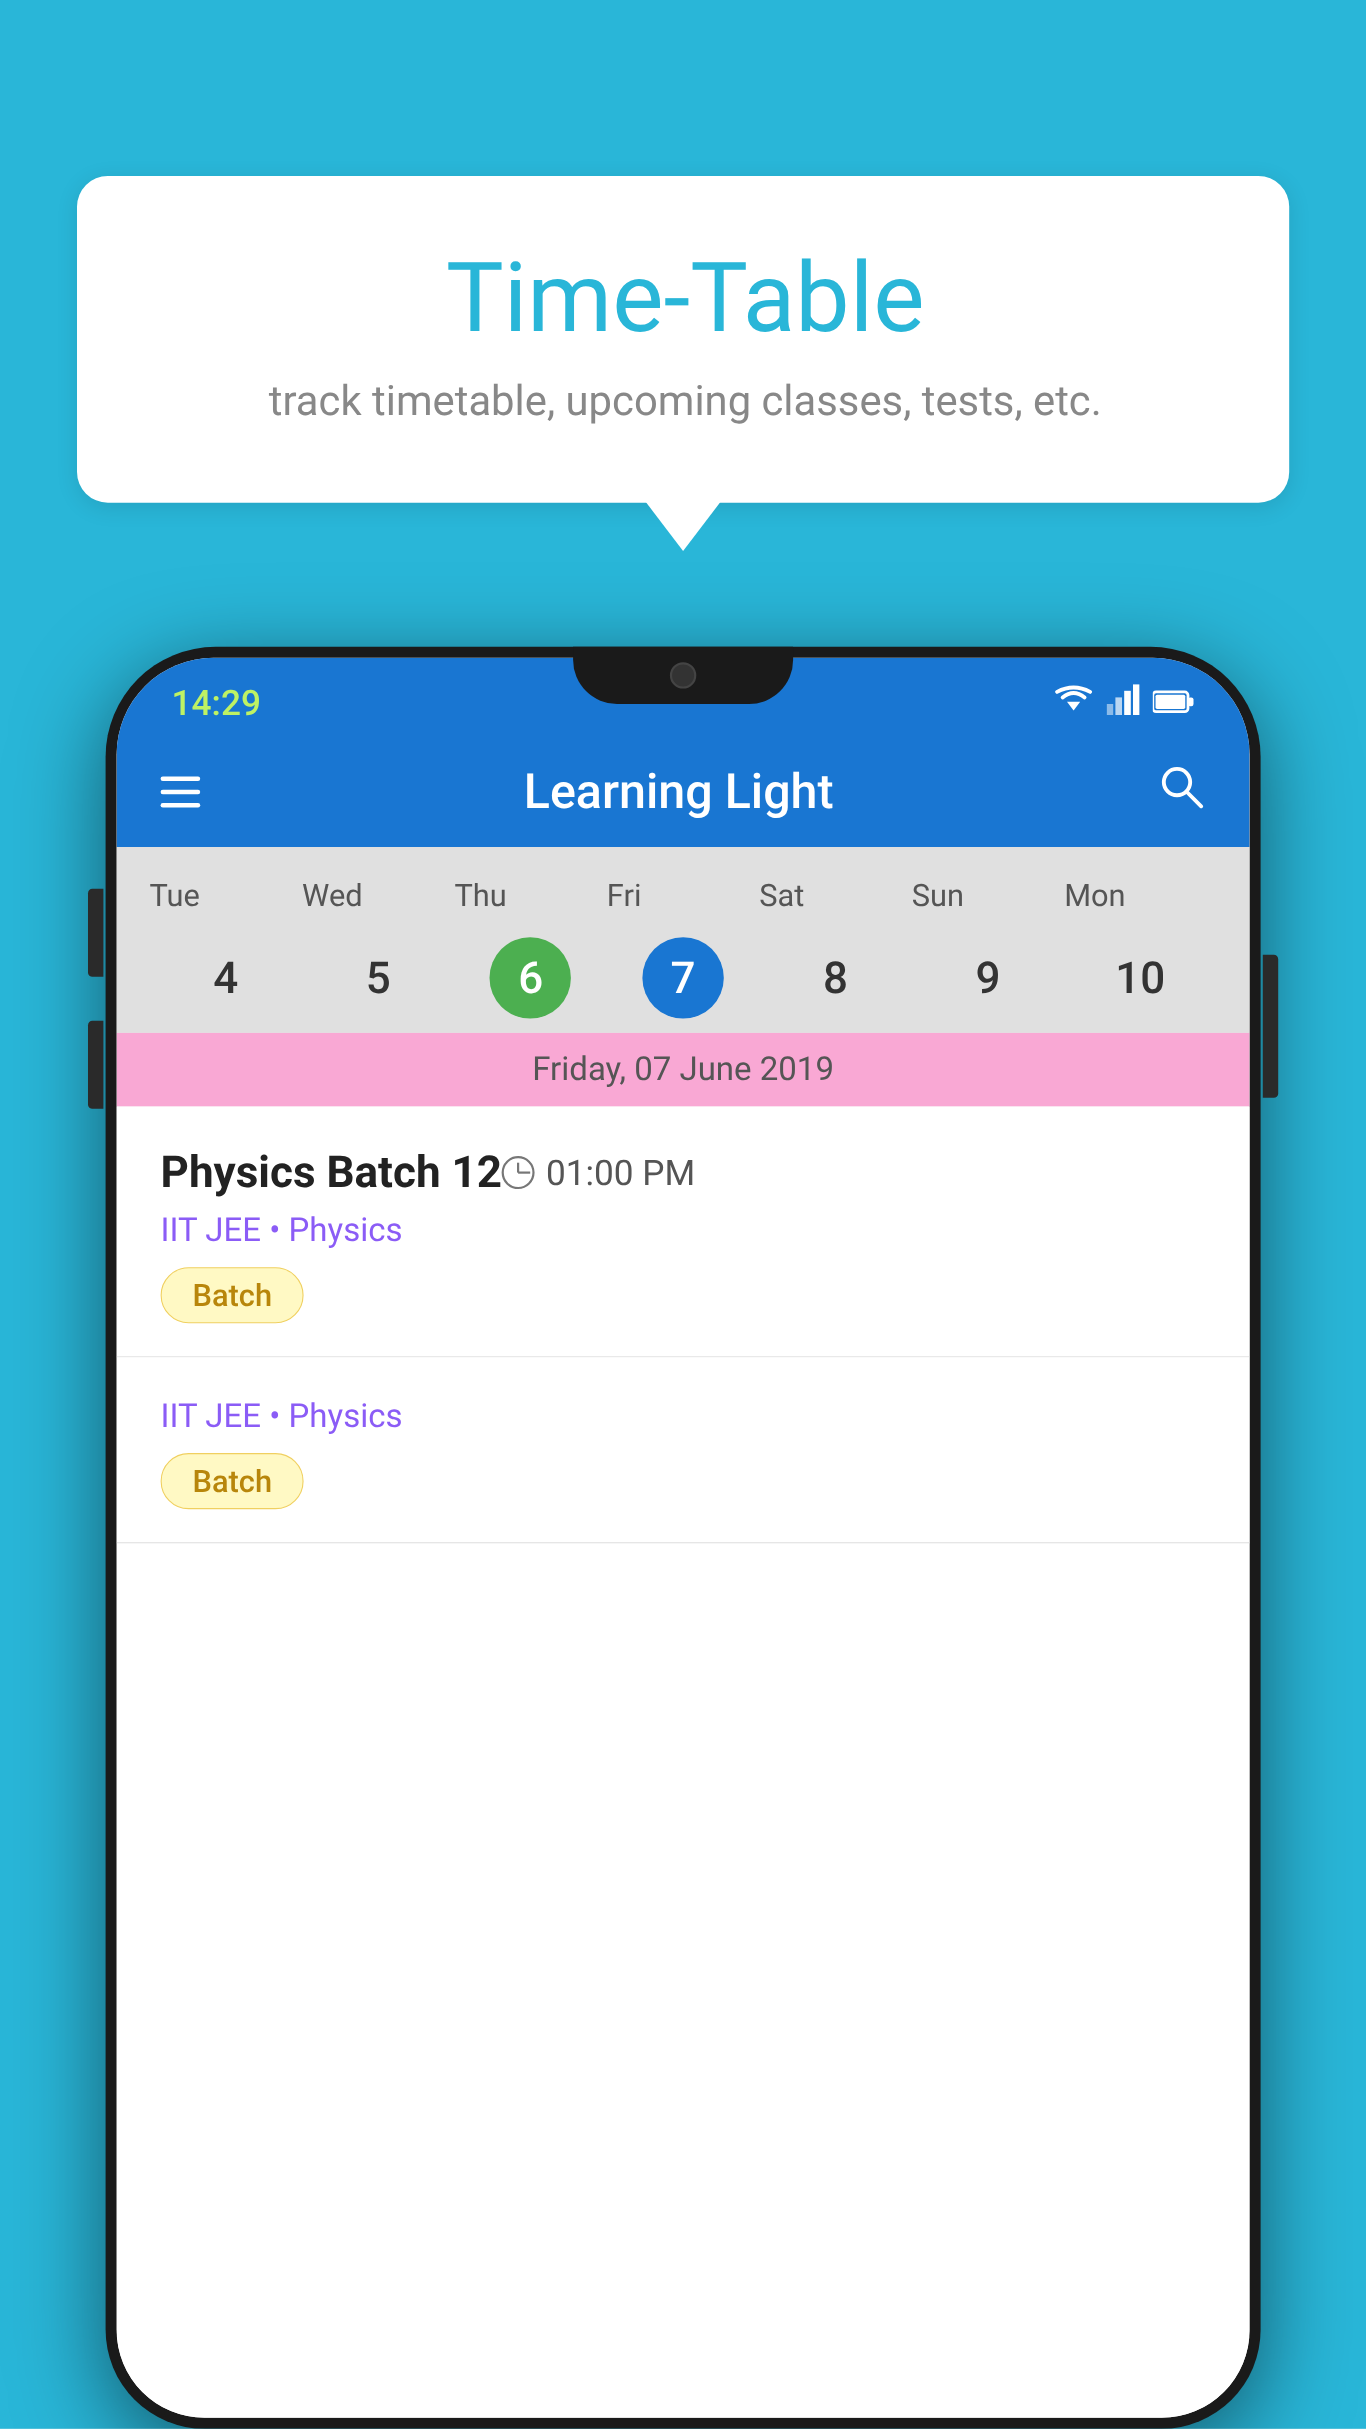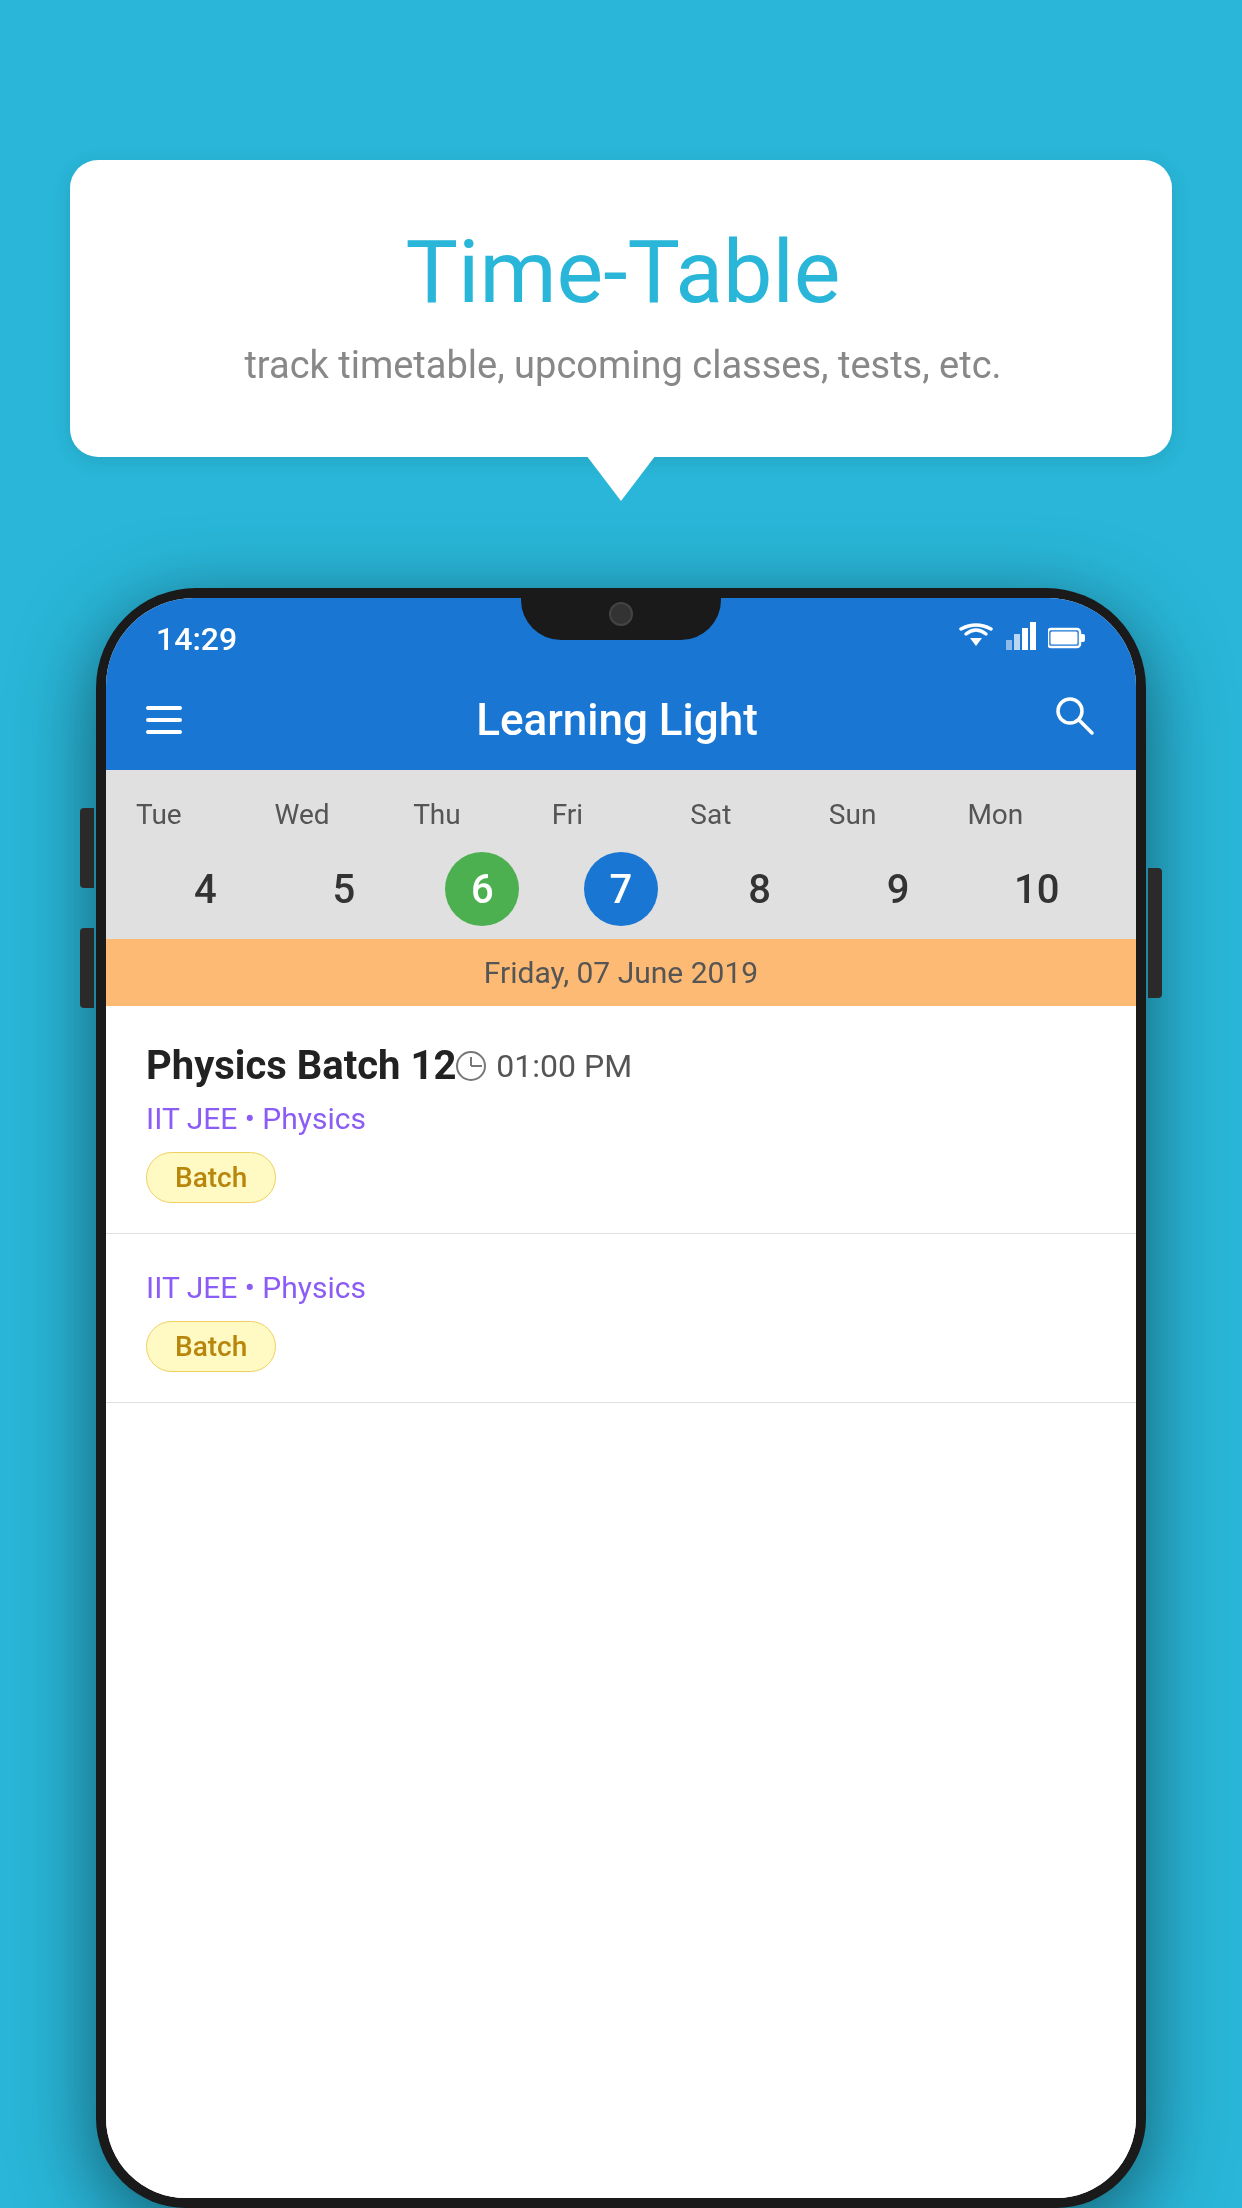--- a/index.html
+++ b/index.html
@@ -145,21 +145,21 @@
       background: #1976D2;
       height: 72px;
       display: flex;
       align-items: center;
       justify-content: space-between;
       padding: 0 50px;
       padding-top: 10px;
     }
 
     .status-time {
-      color: #ffffff;
+      color: #bef264;
       font-size: 32px;
       font-weight: 500;
     }
 
     .status-icons {
       display: flex;
       align-items: center;
       gap: 12px;
     }
 
@@ -261,21 +261,21 @@
       width: 74px;
       height: 74px;
       margin: auto;
     }
 
     .calendar-date-label {
       text-align: center;
       font-size: 30px;
       color: #555;
       padding: 16px 0;
-      background: #fdba74;
+      background: #f9a8d4;
     }
 
     
     .schedule-list {
       flex: 1;
       background: white;
       overflow-y: auto;
     }
 
     .schedule-item {

